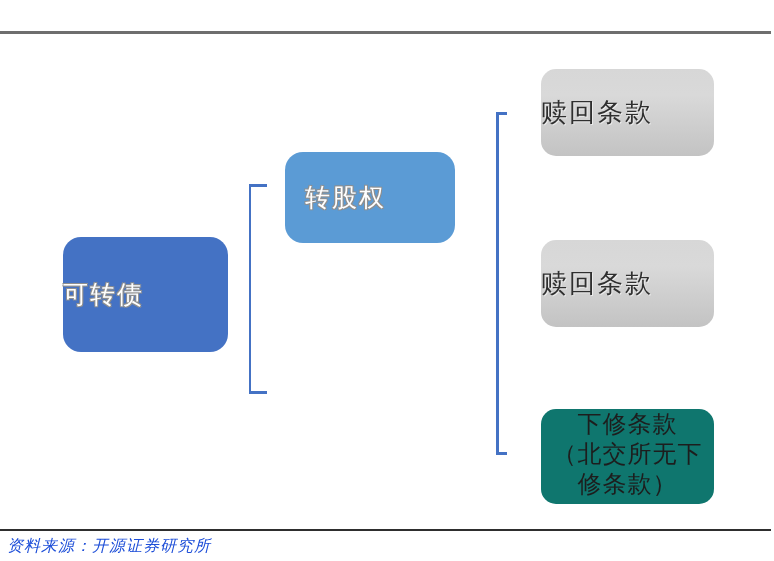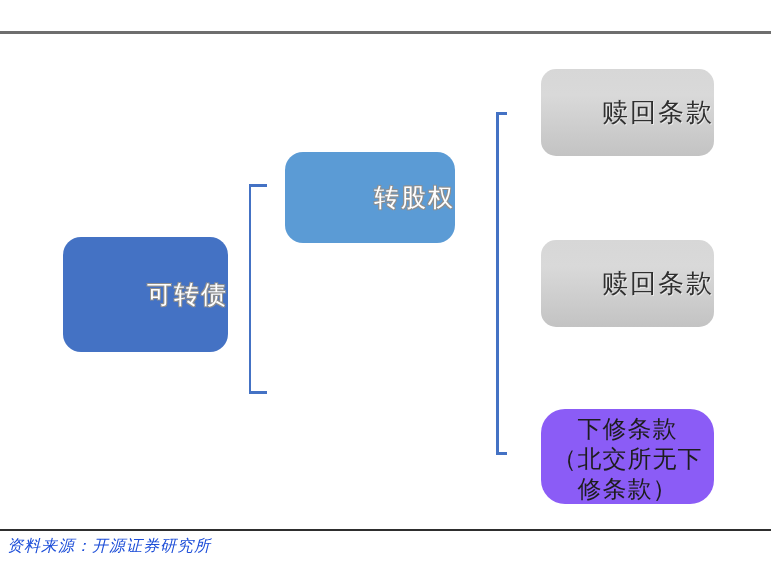--- a/index.html
+++ b/index.html
@@ -32,50 +32,50 @@
     top: 31px;
     width: 771px;
     height: 3px;
     background: #6e6e6e;
   }
 
   .node {
     position: absolute;
     display: flex;
     align-items: center;
-    justify-content: flex-end;
+    justify-content: flex-start;
     text-align: center;
   }
 
   .node-root {
     left: 63px; top: 237px; width: 165px; height: 115px;
     background: #4472C4;
     border-radius: 18px;
   }
-  .node-branch1 { left: 285px; top: 152px; }
+  .node-branch1 { left: 285px; top: 152px; padding-left: 20px; }
   .node-branch2 { left: 285px; top: 327px; }
   .node-branch {
     width: 170px; height: 91px;
     background: #5B9BD5;
     border-radius: 18px;
   }
 
   .node-clause {
     left: 541px;
     width: 173px; height: 87px;
     background: linear-gradient(180deg, #d7d7d7 0%, #d9d9d9 30%, #c3c3c3 100%);
     border-radius: 15px;
   }
   .node-clause1 { top: 69px; }
   .node-clause2 { top: 240px; }
   .node-clause3 {
     left: 541px; top: 409px;
     width: 173px; height: 95px;
-    background: #8b5cf6;
-    border-radius: 24px;
+    background: #0f766e;
+    border-radius: 15px;
     flex-direction: column;
   }
 
   .label-light {
     color: #ffffff;
     font-size: 25px;
     letter-spacing: 2px;
     text-shadow:
       -1px -1px 0 #8f8f8f,
        1px -1px 0 #8f8f8f,

